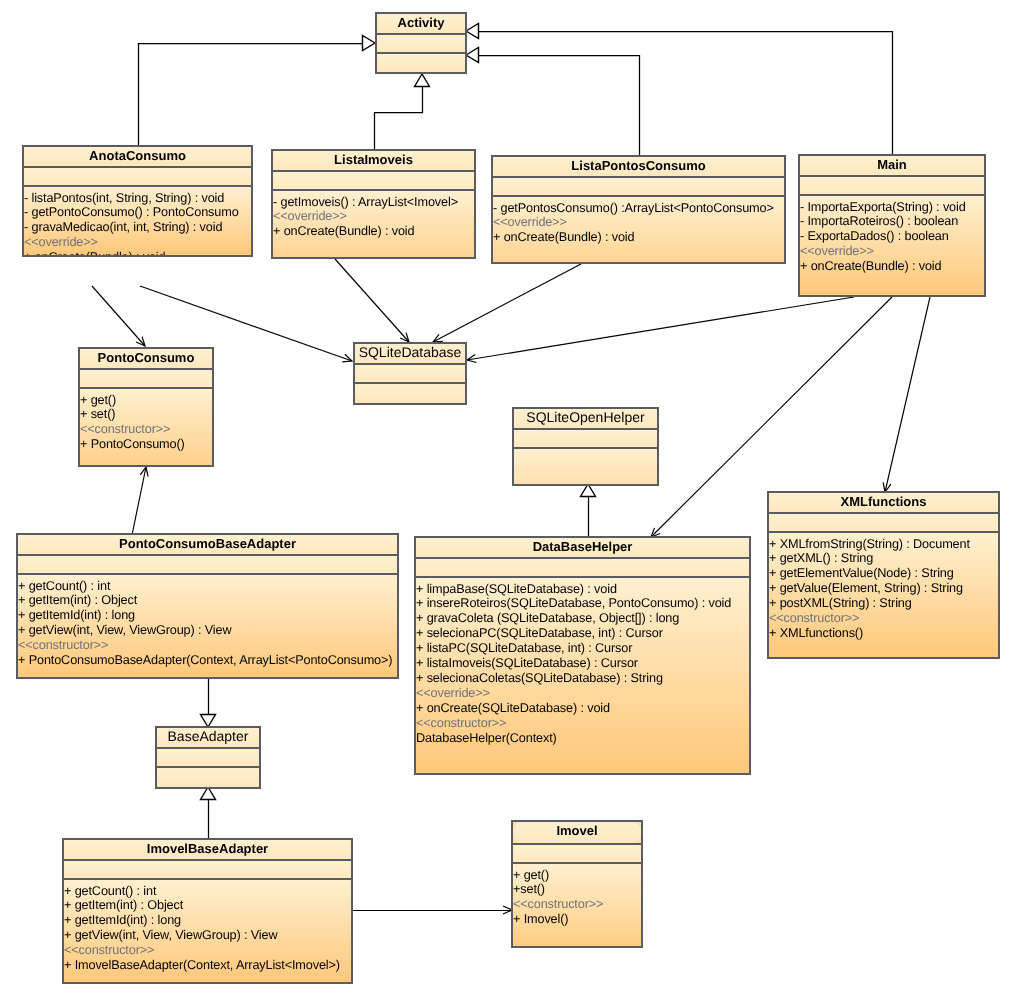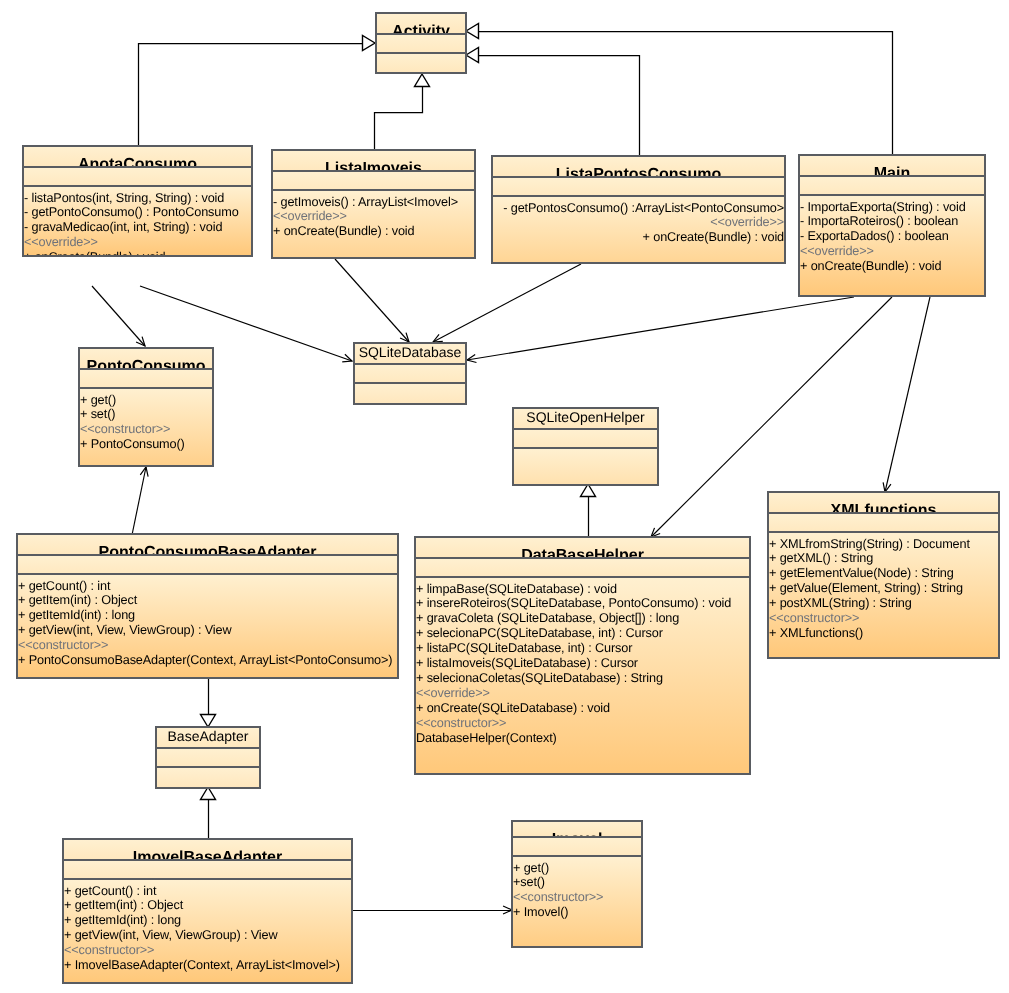--- a/index.html
+++ b/index.html
@@ -9,22 +9,22 @@
        -webkit-font-smoothing:antialiased;
        text-rendering:geometricPrecision;}
   #diagram{position:absolute;left:0;top:0;width:1009px;height:993px;
            will-change:transform;}
   svg.edges{position:absolute;left:0;top:0;width:1009px;height:993px;
             pointer-events:none;overflow:visible;}
   .uml-class{position:absolute;box-sizing:border-box;
              border:2px solid #595c61;background:#ffe0a8;
              display:flex;flex-direction:column;}
   .sec{box-sizing:border-box;overflow:hidden;}
-  .sec.ctitle{text-align:center;font-weight:bold;font-size:16px;
-              line-height:13px;padding-top:11px;flex:0 0 auto;}
+  .sec.ctitle{text-align:center;font-weight:bold;font-size:13px;
+              line-height:13px;padding-top:2px;flex:0 0 auto;}
   .sec.ctitle.plain{font-weight:normal;font-size:14px;padding-top:1.8px;}
   .sec.ctitle.abstract{}
   .sec.cattrs{border-top:2px solid #595c61;flex:0 0 auto;}
   .sec.cops{border-top:2px solid #595c61;flex:1 1 auto;padding:3.5px 0 0 0;}
   .row{white-space:pre;color:#000;font-size:12.7px;line-height:14.95px;
        height:14.95px;letter-spacing:-0.14px;}
   .row.stereo{color:#70737a;}
 </style>
 </head>
 <body>
@@ -118,21 +118,21 @@
         <div class="sec cattrs" style="height: 19px; background-image: linear-gradient(rgb(255, 240, 208) 0%, rgb(255, 233, 193) 100%);"></div>
         <div class="sec cops" style="background-image: linear-gradient(rgb(255, 240, 208) 0%, rgb(255, 212, 148) 100%);">
           <div class="row">- getImoveis() : ArrayList&lt;Imovel&gt;</div>
           <div class="row stereo">&lt;&lt;override&gt;&gt;</div>
           <div class="row">+ onCreate(Bundle) : void</div>
         </div>
       </div>
       <div class="uml-class" style="left: 491px; top: 155px; width: 295px; height: 109px;">
         <div class="sec ctitle" style="height: 19px; background-image: linear-gradient(rgb(255, 240, 208) 0%, rgb(255, 232, 191) 100%);">ListaPontosConsumo</div>
         <div class="sec cattrs" style="height: 19px; background-image: linear-gradient(rgb(255, 240, 208) 0%, rgb(255, 233, 193) 100%);"></div>
-        <div class="sec cops" style="background-image: linear-gradient(rgb(255, 240, 208) 0%, rgb(255, 213, 149) 100%); text-align: right;">
+        <div class="sec cops" style="background-image: linear-gradient(rgb(255, 240, 208) 0%, rgb(255, 213, 149) 100%);">
           <div class="row">- getPontosConsumo() :ArrayList&lt;PontoConsumo&gt;</div>
           <div class="row stereo">&lt;&lt;override&gt;&gt;</div>
           <div class="row">+ onCreate(Bundle) : void</div>
         </div>
       </div>
       <div class="uml-class" style="left: 798px; top: 154px; width: 188px; height: 143px;">
         <div class="sec ctitle abstract" style="height: 19px; background-image: linear-gradient(rgb(255, 240, 208) 0%, rgb(255, 232, 191) 100%);">Main</div>
         <div class="sec cattrs" style="height: 19px; background-image: linear-gradient(rgb(255, 240, 208) 0%, rgb(255, 233, 193) 100%);"></div>
         <div class="sec cops" style="background-image: linear-gradient(rgb(255, 240, 208) 0%, rgb(255, 200, 122) 100%);">
           <div class="row">- ImportaExporta(String) : void</div>
@@ -215,21 +215,21 @@
         <div class="sec cops" style="background-image: linear-gradient(rgb(255, 240, 208) 0%, rgb(255, 200, 122) 100%);">
           <div class="row">+ getCount() : int</div>
           <div class="row">+ getItem(int) : Object</div>
           <div class="row">+ getItemId(int) : long</div>
           <div class="row">+ getView(int, View, ViewGroup) : View</div>
           <div class="row stereo">&lt;&lt;constructor&gt;&gt;</div>
           <div class="row">+ ImovelBaseAdapter(Context, ArrayList&lt;Imovel&gt;)</div>
         </div>
       </div>
       <div class="uml-class" style="left: 511px; top: 820px; width: 132px; height: 128px;">
-        <div class="sec ctitle" style="height: 14px; background-image: linear-gradient(rgb(255, 240, 208) 0%, rgb(255, 232, 191) 100%);">Imovel</div>
+        <div class="sec ctitle" style="height: 21px; background-image: linear-gradient(rgb(255, 240, 208) 0%, rgb(255, 232, 191) 100%); border-radius: 9px;">Imovel</div>
         <div class="sec cattrs" style="height: 19px; background-image: linear-gradient(rgb(255, 240, 208) 0%, rgb(255, 233, 193) 100%);"></div>
         <div class="sec cops" style="background-image: linear-gradient(rgb(255, 240, 208) 0%, rgb(255, 205, 132) 100%);">
           <div class="row">+ get()</div>
           <div class="row">+set()</div>
           <div class="row stereo">&lt;&lt;constructor&gt;&gt;</div>
           <div class="row">+ Imovel()</div>
         </div>
       </div>
     </div>
 </div>

